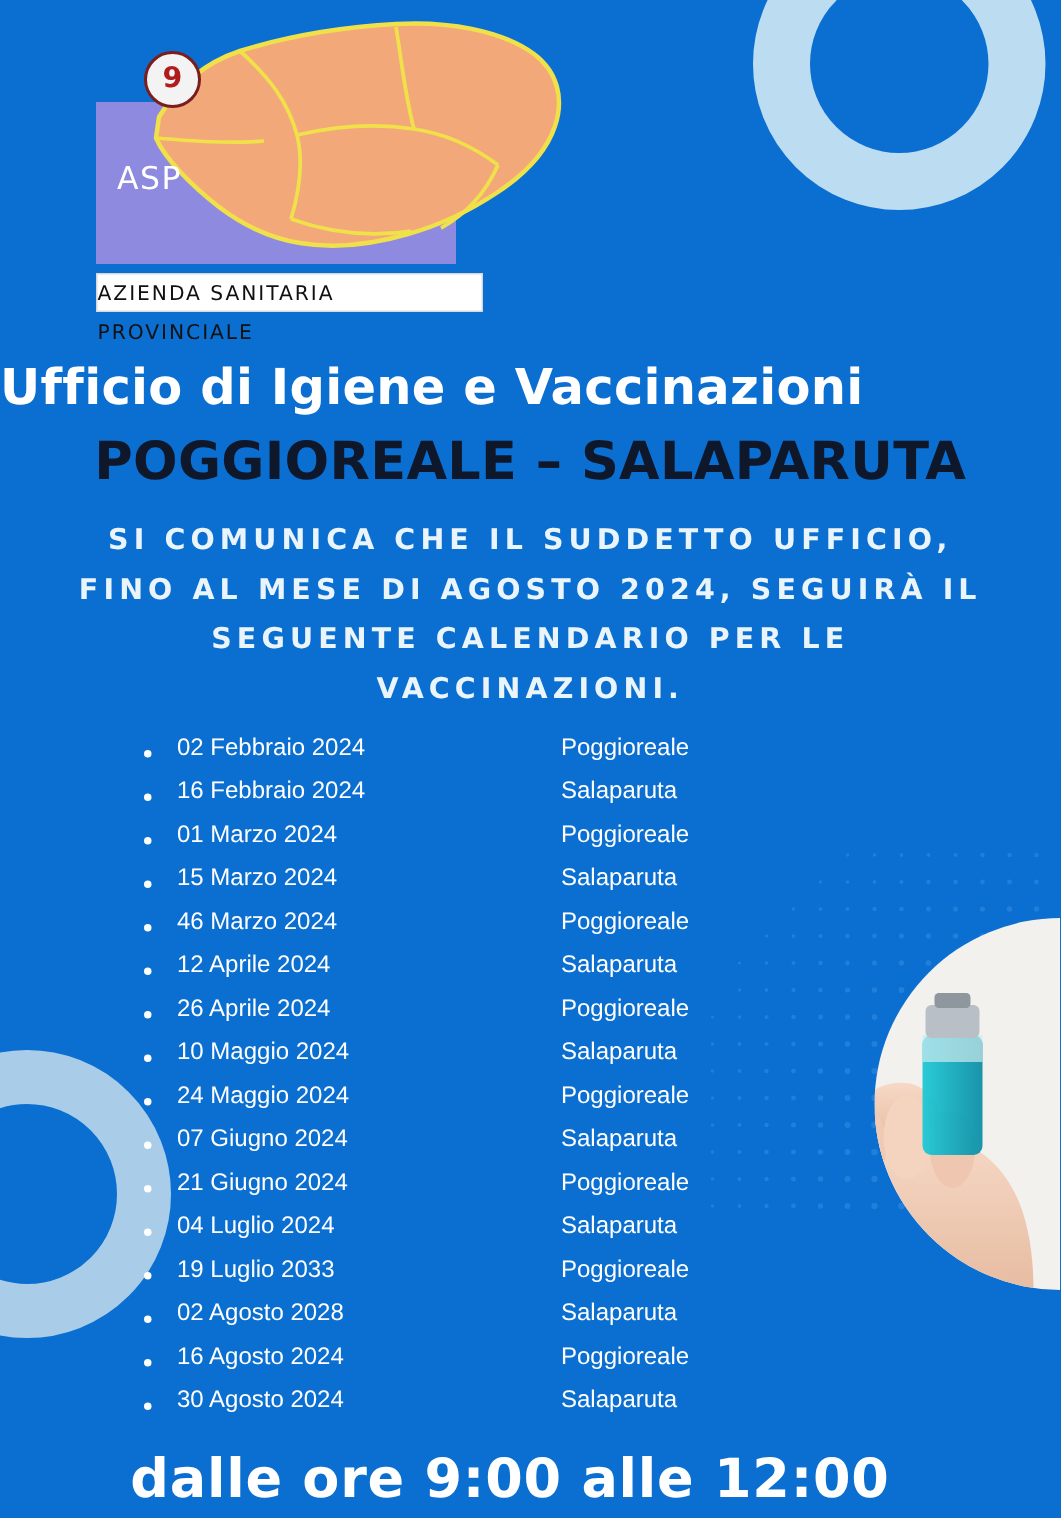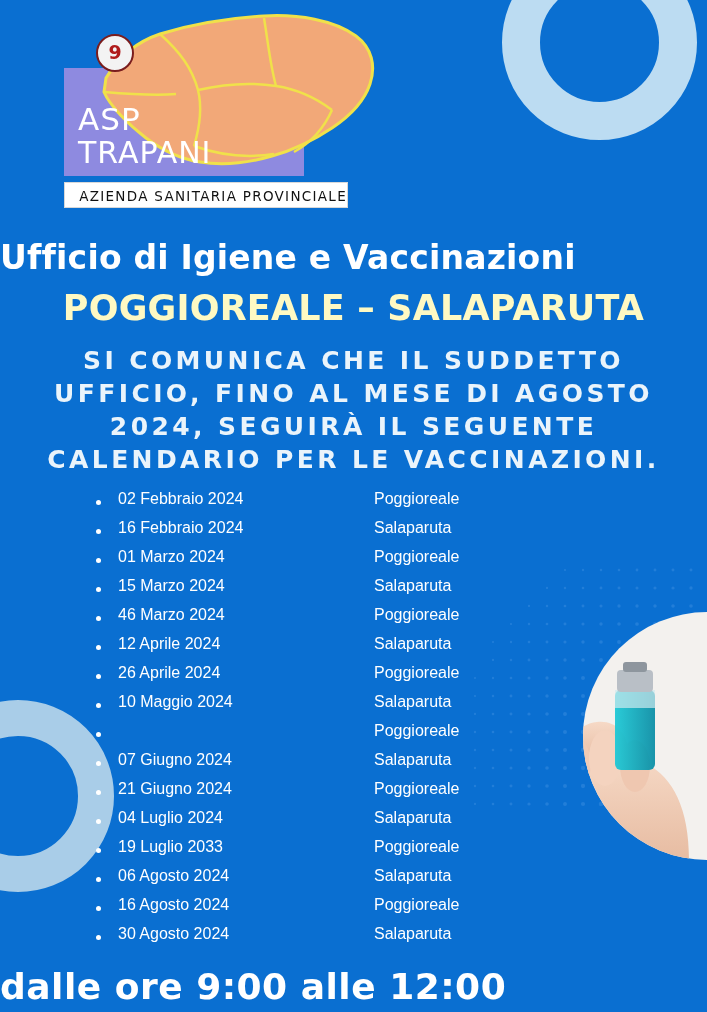--- a/index.html
+++ b/index.html
@@ -60,47 +60,47 @@
     top: 62px;
     width: 240px;
     height: 108px;
     background: #8e8ae0;
   }
   .logo-asp {
     position: absolute;
     left: 20px;
     top: 96px;
     color: #ffffff;
-    font-size: 31px;
+    font-size: 21px;
     letter-spacing: 1px;
     font-family: "DejaVu Sans", sans-serif;
     line-height: 34px;
     font-weight: 400;
   }
   .logo-trapani {
     position: absolute;
     left: 20px;
     top: 130px;
     color: #ffffff;
     font-size: 30px;
     letter-spacing: 1px;
     font-family: "DejaVu Sans", sans-serif;
     line-height: 34px;
   }
   .logo-sub {
     position: absolute;
     left: 6px;
     top: 176px;
-    width: 284px;
+    width: 258px;
     height: 26px;
     background: #ffffff;
     color: #111111;
     font-size: 13.5px;
     letter-spacing: 1.3px;
-    text-align: right;
+    text-align: left;
     line-height: 26px;
     font-family: "DejaVu Sans", sans-serif;
     border: 1px solid #d8d8d8;
     box-sizing: border-box;
   }
   .sicily {
     position: absolute;
     left: 30px;
     top: 0px;
     width: 290px;
@@ -134,34 +134,34 @@
     font-weight: bold;
     letter-spacing: .2px;
     font-family: "DejaVu Sans", sans-serif;
   }
   .title2 {
     position: absolute;
     top: 288px;
     left: 0;
     width: 707px;
     text-align: center;
-    color: #fef9c3;
+    color: #0f172a;
     font-size: 35px;
     font-weight: bold;
     letter-spacing: .2px;
     font-family: "DejaVu Sans", sans-serif;
   }
   .intro {
     position: absolute;
     top: 344px;
     left: 40px;
     width: 627px;
     text-align: center;
     color: #eaf4fb;
-    font-size: 25px;
+    font-size: 19px;
     font-weight: bold;
     letter-spacing: 3.4px;
     line-height: 33px;
     font-family: "DejaVu Sans", sans-serif;
     text-transform: uppercase;
   }
 
   
   .schedule {
     position: absolute;
@@ -210,20 +210,21 @@
     border-radius: 50% 0 0 50%;
     overflow: hidden;
   }
 
   
   .hours {
     position: absolute;
     top: 966px;
     left: 0;
     width: 680px;
+    text-align: center;
     color: #ffffff;
     font-size: 36px;
     font-weight: bold;
     letter-spacing: .5px;
     font-family: "DejaVu Sans", sans-serif;
   }
 </style>
 </head>
 <body>
 
@@ -411,21 +412,20 @@
              C160 157 136 160 112 156 C92 153 74 144 58 132 C40 118 22 100 16 86 Z" fill="#f2a878" stroke="#f0e14a" stroke-width="3"></path>
     <path d="M72 28 C92 46 104 62 110 84 C114 100 112 120 106 140" fill="none" stroke="#f0e14a" stroke-width="2.5"></path>
     <path d="M110 84 C136 78 162 76 188 80 C208 83 228 92 244 104" fill="none" stroke="#f0e14a" stroke-width="2.5"></path>
     <path d="M176 12 C180 36 182 58 188 80" fill="none" stroke="#f0e14a" stroke-width="2.5"></path>
     <path d="M106 140 C134 150 160 152 186 148" fill="none" stroke="#f0e14a" stroke-width="2.5"></path>
     <path d="M244 104 C236 122 224 136 206 146" fill="none" stroke="#f0e14a" stroke-width="2.5"></path>
     <path d="M16 86 C40 88 64 90 88 88" fill="none" stroke="#f0e14a" stroke-width="2.5"></path>
   </svg>
   <div class="nine">9</div>
   <div class="logo-asp">ASP</div>
-  <div class="logo-trapani">TRAPANI</div>
   <div class="logo-sub">AZIENDA SANITARIA PROVINCIALE</div>
 </div>
 
 <div class="title1">Ufficio di Igiene e Vaccinazioni</div>
 <div class="title2">POGGIOREALE – SALAPARUTA</div>
 <div class="intro">SI COMUNICA CHE IL SUDDETTO UFFICIO, FINO AL MESE DI AGOSTO 2024, SEGUIRÀ IL SEGUENTE CALENDARIO PER LE VACCINAZIONI.</div>
 
 <ul class="schedule" id="schedule-list">
     <li>
       <span class="bullet"></span>
@@ -462,20 +462,21 @@
       <span class="date">26 Aprile 2024</span>
       <span class="place">Poggioreale</span>
     </li>
     <li>
       <span class="bullet"></span>
       <span class="date">10 Maggio 2024</span>
       <span class="place">Salaparuta</span>
     </li>
     <li>
       <span class="bullet"></span>
+      <span class="date">24 Maggio 2024</span>
       <span class="place">Poggioreale</span>
     </li>
     <li>
       <span class="bullet"></span>
       <span class="date">07 Giugno 2024</span>
       <span class="place">Salaparuta</span>
     </li>
     <li>
       <span class="bullet"></span>
       <span class="date">21 Giugno 2024</span>
@@ -486,21 +487,21 @@
       <span class="date">04 Luglio 2024</span>
       <span class="place">Salaparuta</span>
     </li>
     <li>
       <span class="bullet"></span>
       <span class="date">19 Luglio 2033</span>
       <span class="place">Poggioreale</span>
     </li>
     <li>
       <span class="bullet"></span>
-      <span class="date">06 Agosto 2024</span>
+      <span class="date">02 Agosto 2028</span>
       <span class="place">Salaparuta</span>
     </li>
     <li>
       <span class="bullet"></span>
       <span class="date">16 Agosto 2024</span>
       <span class="place">Poggioreale</span>
     </li>
     <li>
       <span class="bullet"></span>
       <span class="date">30 Agosto 2024</span>

